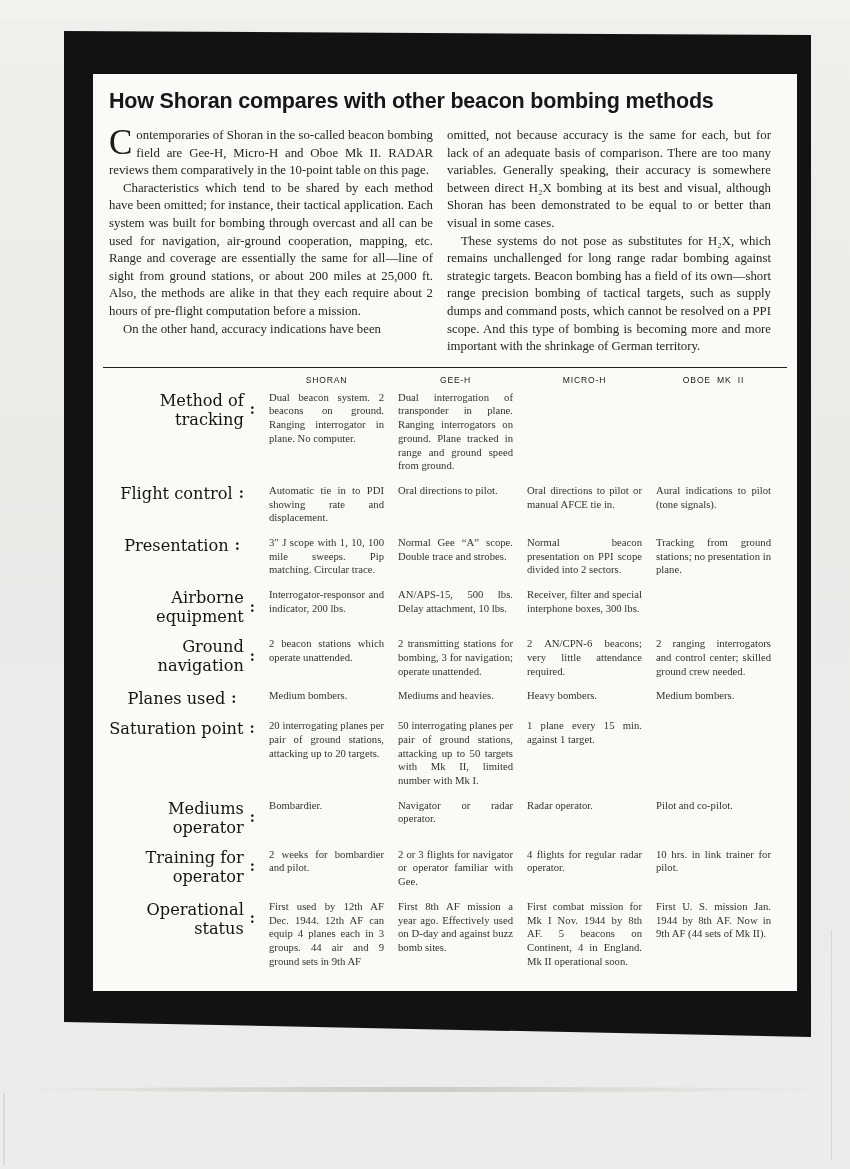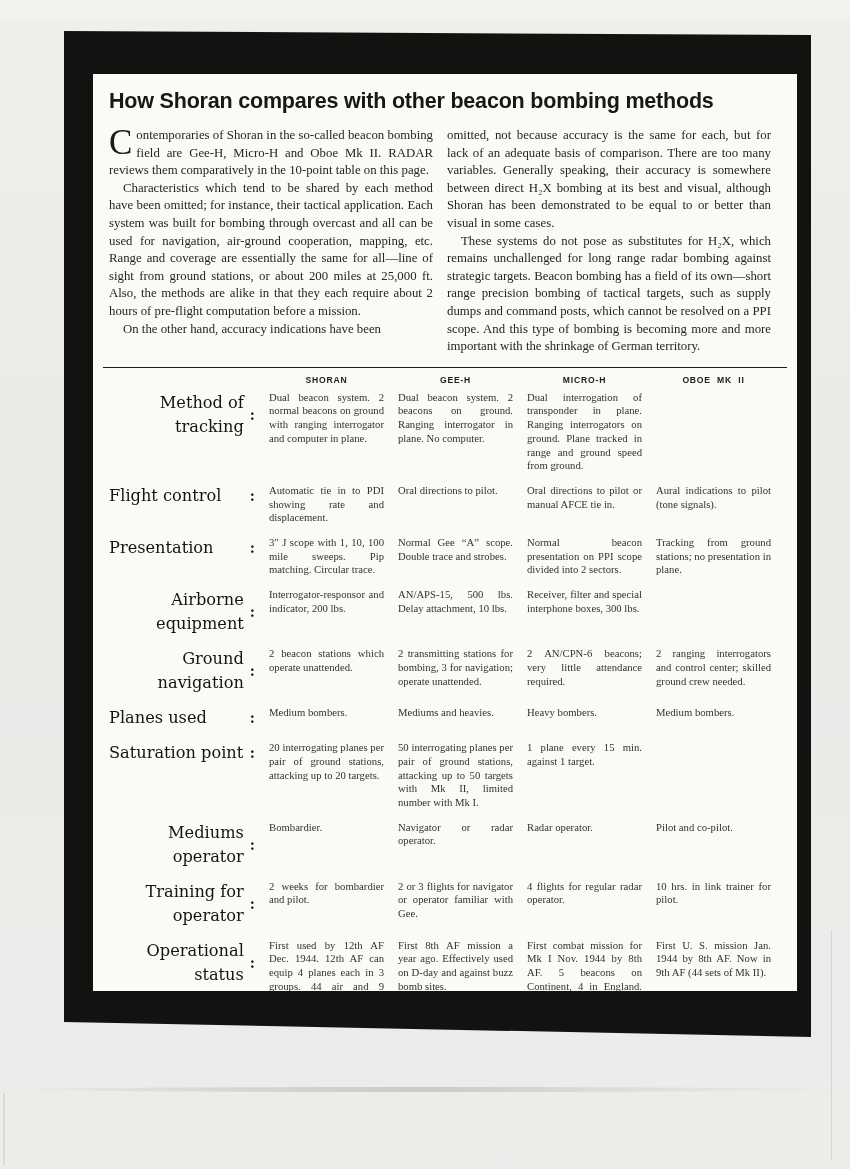--- a/index.html
+++ b/index.html
@@ -53,33 +53,33 @@
   .ctable{margin-top:7px;}
   .trow{
     display:grid;
     grid-template-columns:146px 115px 115px 115px 115px;
     column-gap:14px;
     align-items:start;
     margin-bottom:11px;
   }
   .thead .hcell{
     font-family:"Liberation Sans", sans-serif;
-    font-weight:700;
+    font-weight:400;
     font-size:8.6px;
     letter-spacing:0.8px;
     word-spacing:3px;
     color:#21201e;
     text-align:center;
   }
   .thead{margin-bottom:6px;}
   .rlabel{
-    display:flex;align-items:center;justify-content:space-between;
+    display:flex;align-items:center;justify-content:center;
     text-align:right;
     font-family:"DejaVu Serif", serif;
-    font-size:16.2px;line-height:24px;
+    font-size:16.2px;line-height:19px;
     color:#15140f;
   }
   .rlabel .colon{
     font-weight:700;
     font-size:14px;
     margin-left:6px;
     letter-spacing:0;
     color:#15140f;
   }
   .tcell{
@@ -129,21 +129,20 @@
         <div class="hcell">GEE-H</div>
         <div class="hcell">MICRO-H</div>
         <div class="hcell">OBOE MK II</div>
       </div>
 
       <div class="trow">
         <div class="rlabel">
             <span>Method of tracking</span>
             <span class="colon">:</span>
           </div>
-        <div class="tcell">Dual beacon system. 2 normal beacons on ground with ranging interrogator and computer in plane.</div>
         <div class="tcell">Dual beacon system. 2 beacons on ground. Ranging interrogator in plane. No computer.</div>
         <div class="tcell">Dual interrogation of transponder in plane. Ranging interrogators on ground. Plane tracked in range and ground speed from ground.</div>
       </div>
 
       <div class="trow">
         <div class="rlabel">
             <span>Flight control</span>
             <span class="colon">:</span>
           </div>
         <div class="tcell">Automatic tie in to PDI showing rate and displacement.</div>

